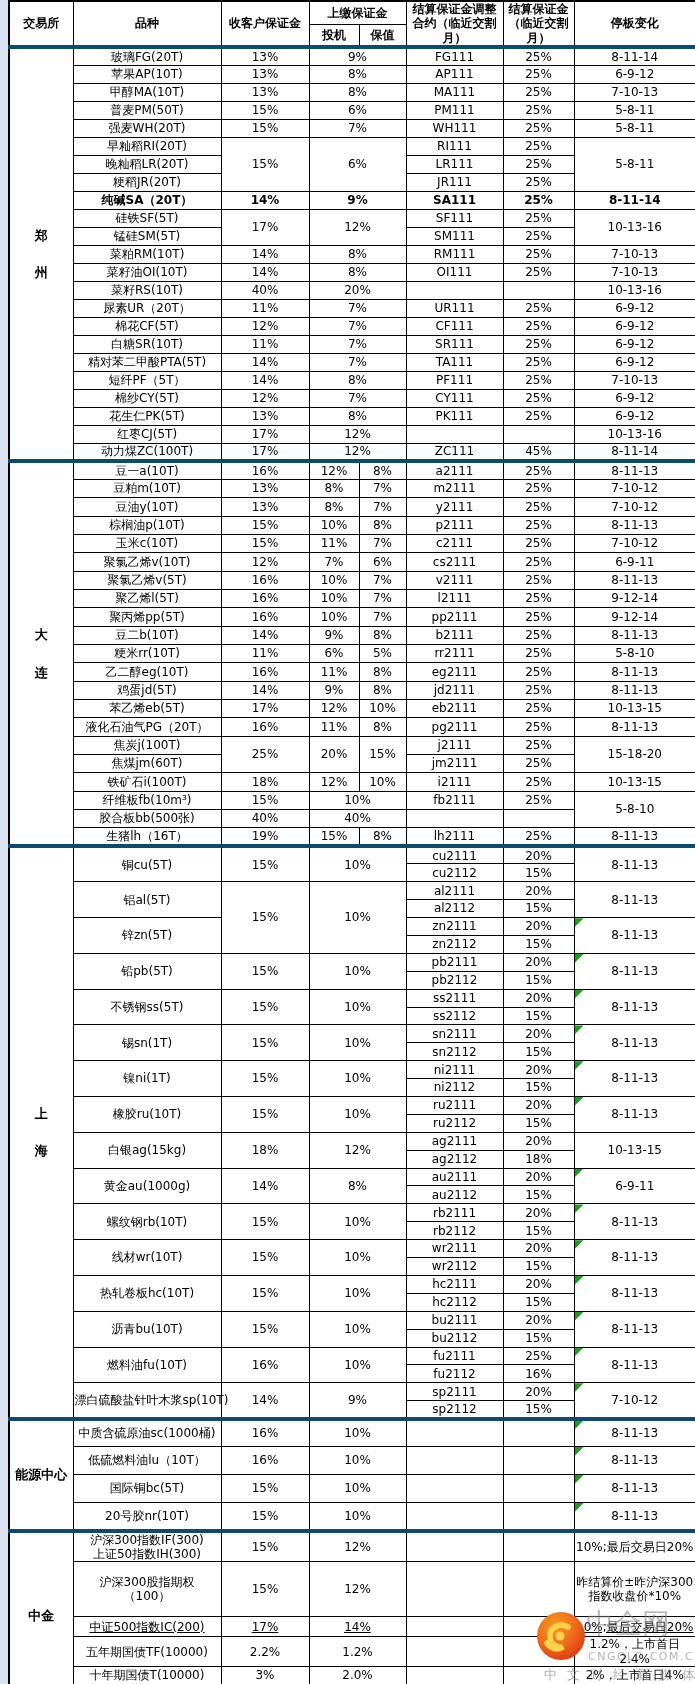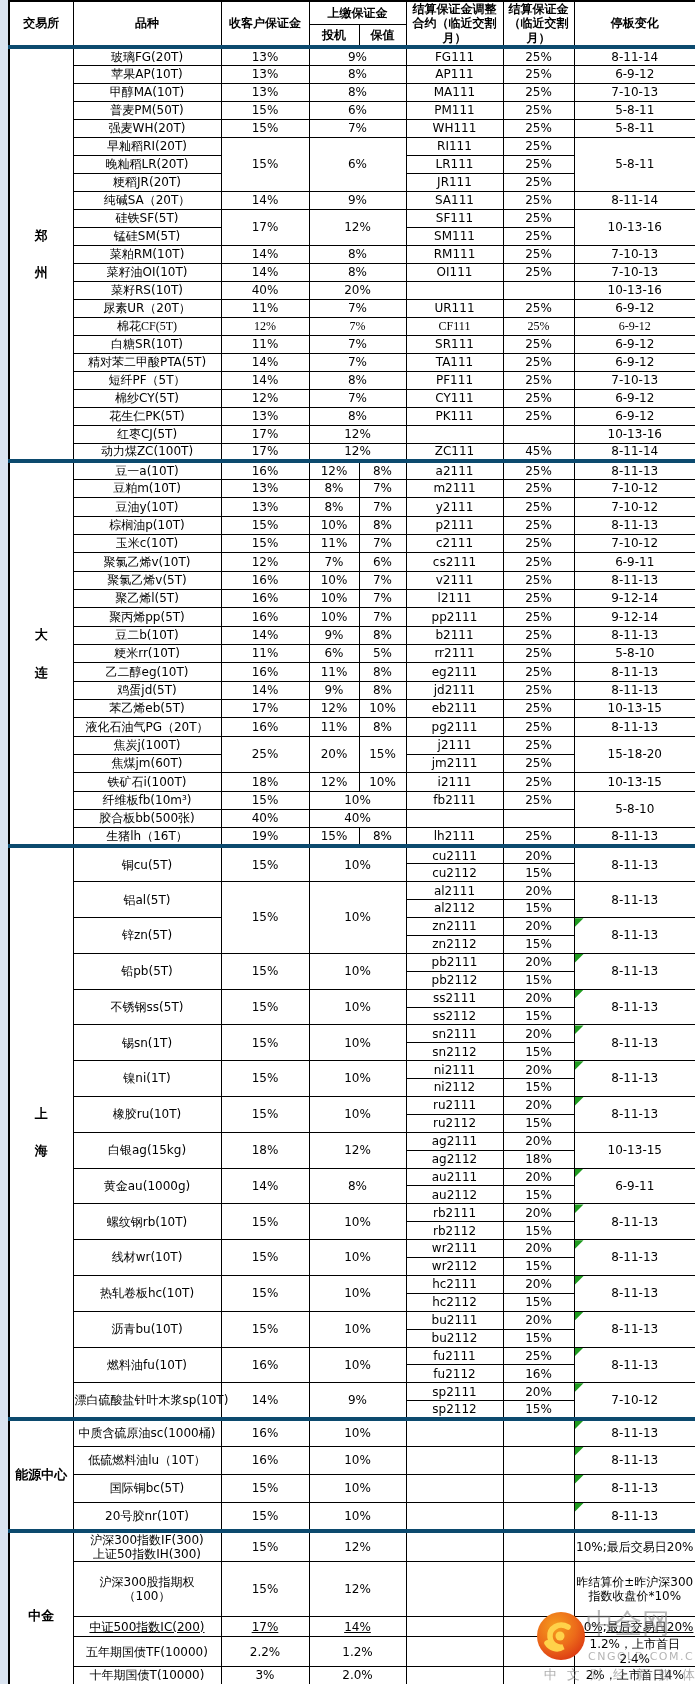--- a/index.html
+++ b/index.html
@@ -110,21 +110,21 @@
         <tr class="sec-zz" style="height: 18px;">
           <td>晚籼稻LR(20T)</td>
           <td>LR111</td>
           <td>25%</td>
         </tr>
         <tr class="sec-zz" style="height: 18px; margin-left: 25px;">
           <td>粳稻JR(20T)</td>
           <td>JR111</td>
           <td>25%</td>
         </tr>
-        <tr class="sec-zz" style="height: 18px;">
+        <tr class="sec-zz" style="height: 18px; font-weight: bold;">
           <td>纯碱SA（20T）</td>
           <td>14%</td>
           <td colspan="2">9%</td>
           <td>SA111</td>
           <td>25%</td>
           <td>8-11-14</td>
         </tr>
         <tr class="sec-zz" style="height: 18px;">
           <td>硅铁SF(5T)</td>
           <td rowspan="2">17%</td>
@@ -163,21 +163,21 @@
           <td>10-13-16</td>
         </tr>
         <tr class="sec-zz" style="height: 18px;">
           <td>尿素UR（20T）</td>
           <td>11%</td>
           <td colspan="2">7%</td>
           <td>UR111</td>
           <td>25%</td>
           <td>6-9-12</td>
         </tr>
-        <tr class="sec-zz" style="height: 18px; font-family: Liberation Serif, serif;">
+        <tr class="sec-zz" style="height: 18px;">
           <td>棉花CF(5T)</td>
           <td>12%</td>
           <td colspan="2">7%</td>
           <td>CF111</td>
           <td>25%</td>
           <td>6-9-12</td>
         </tr>
         <tr class="sec-zz" style="height: 18px;">
           <td>白糖SR(10T)</td>
           <td>11%</td>

